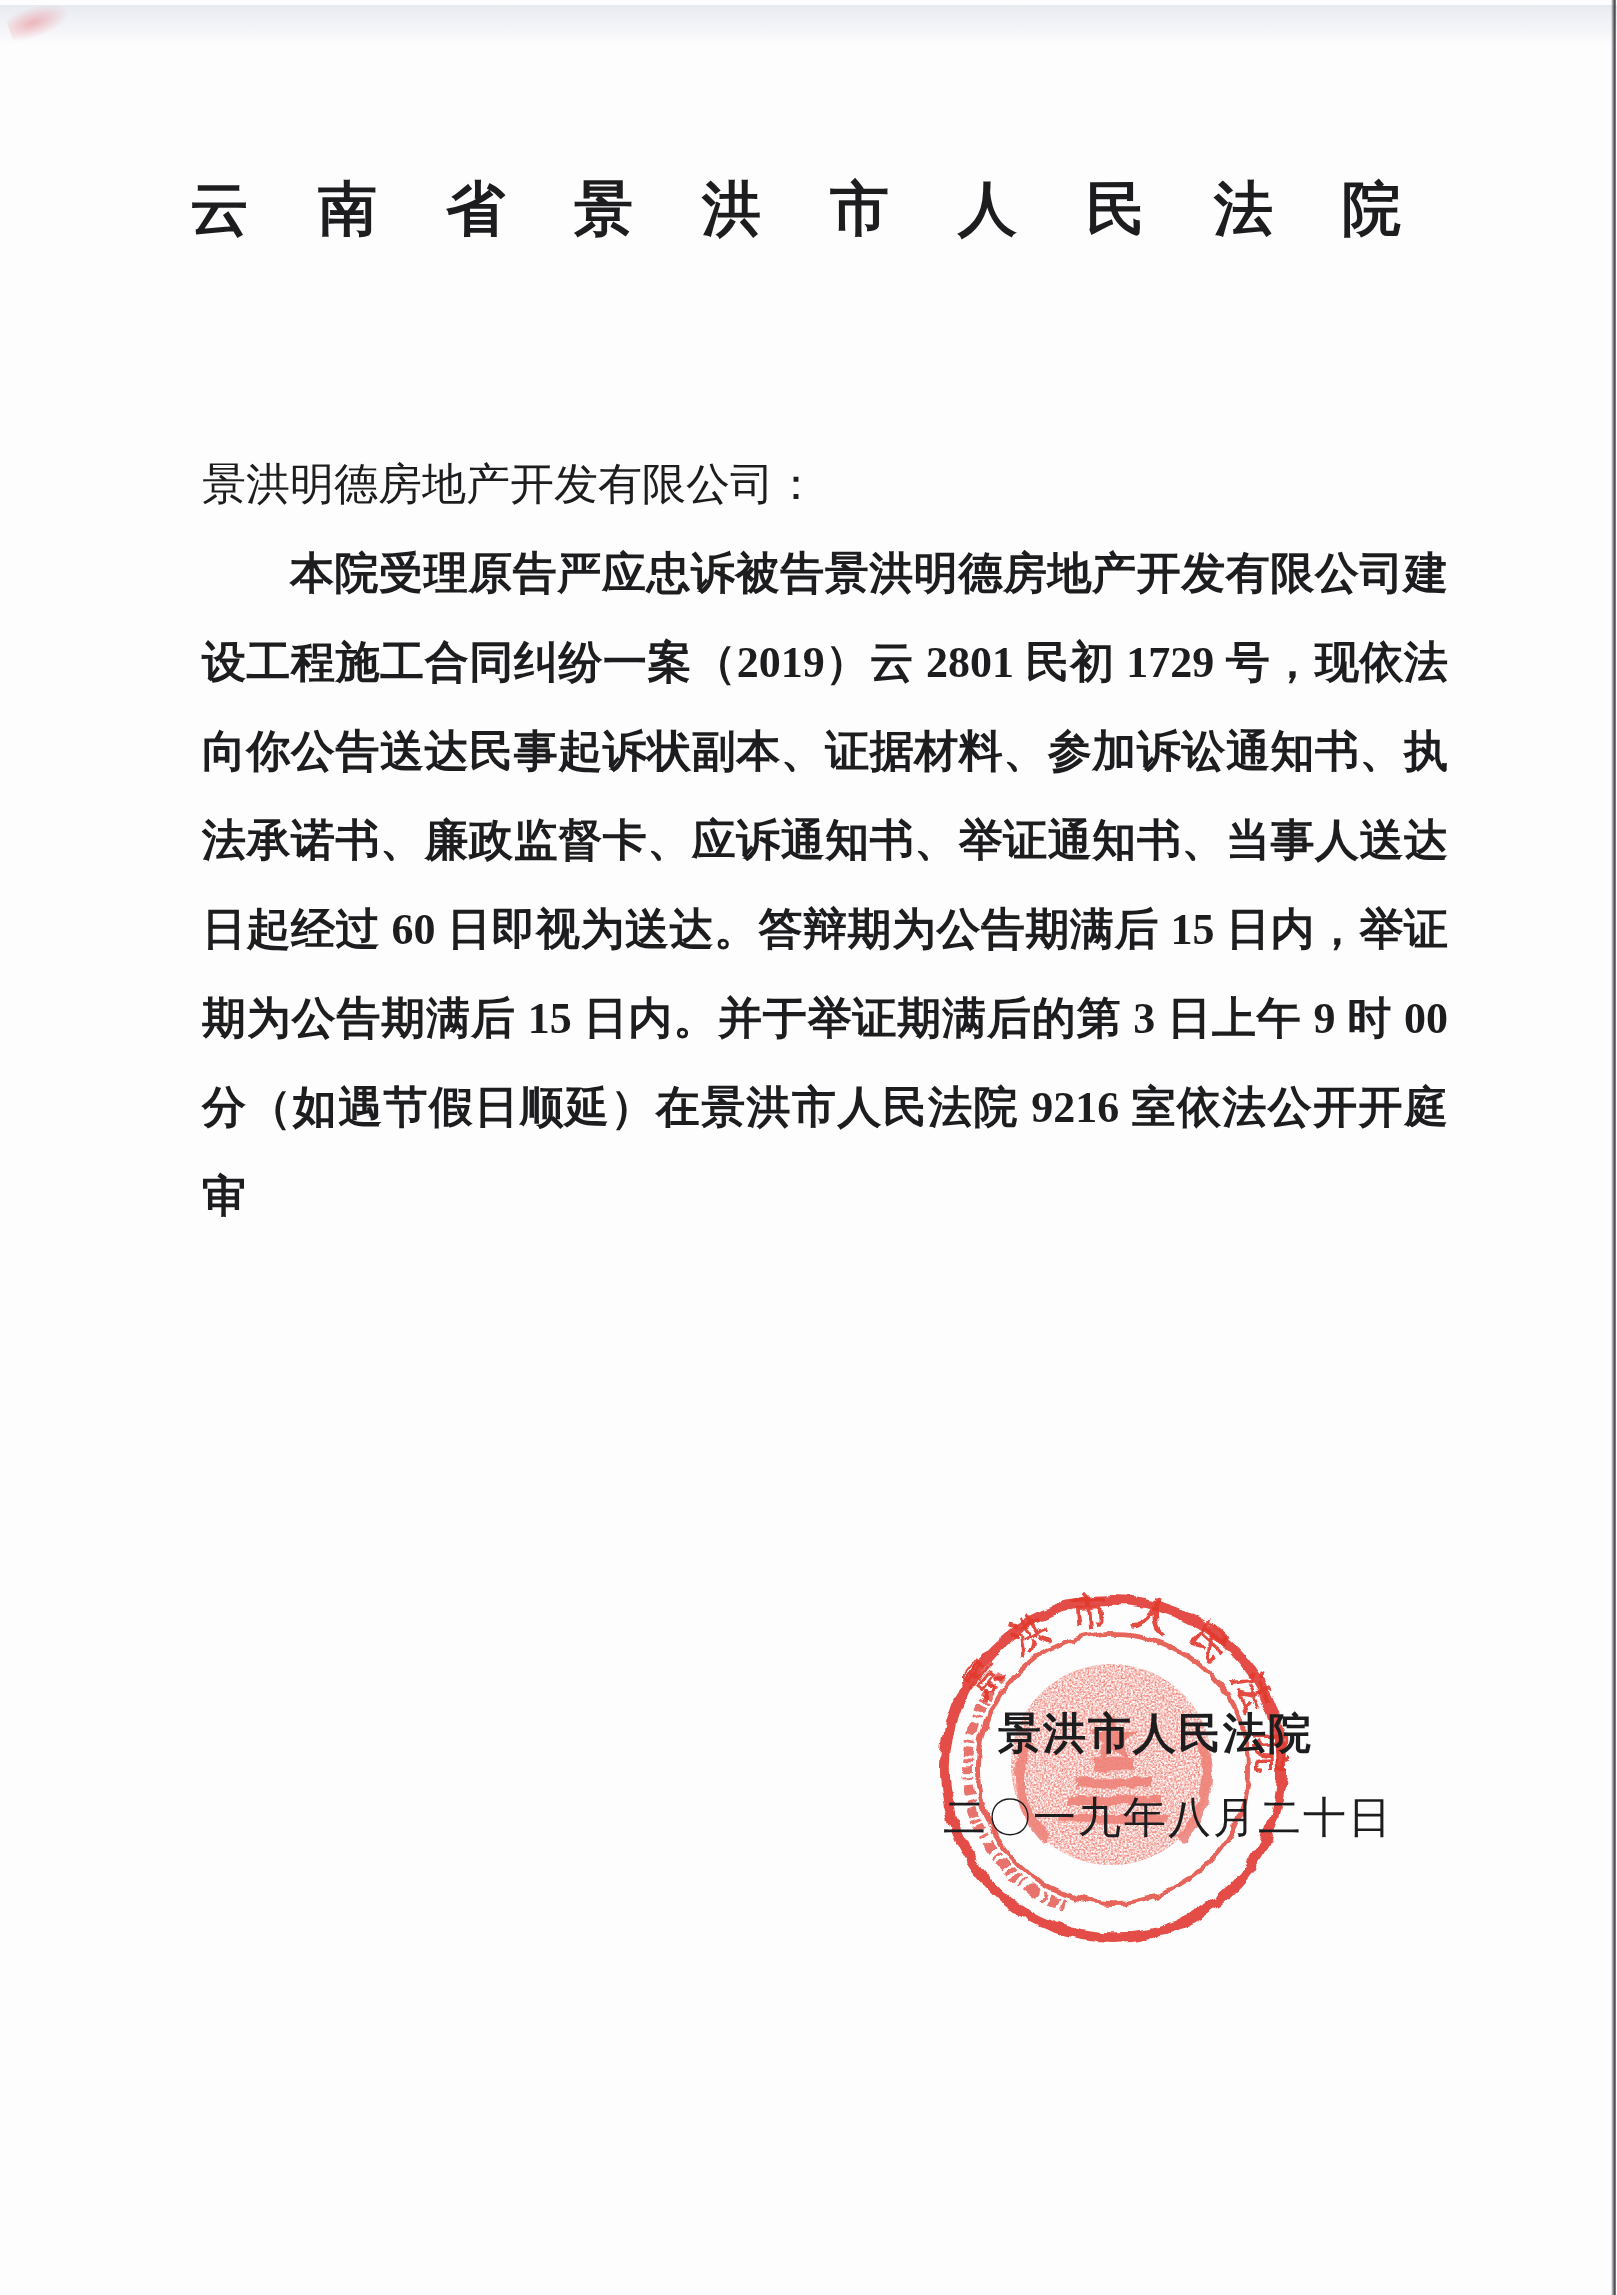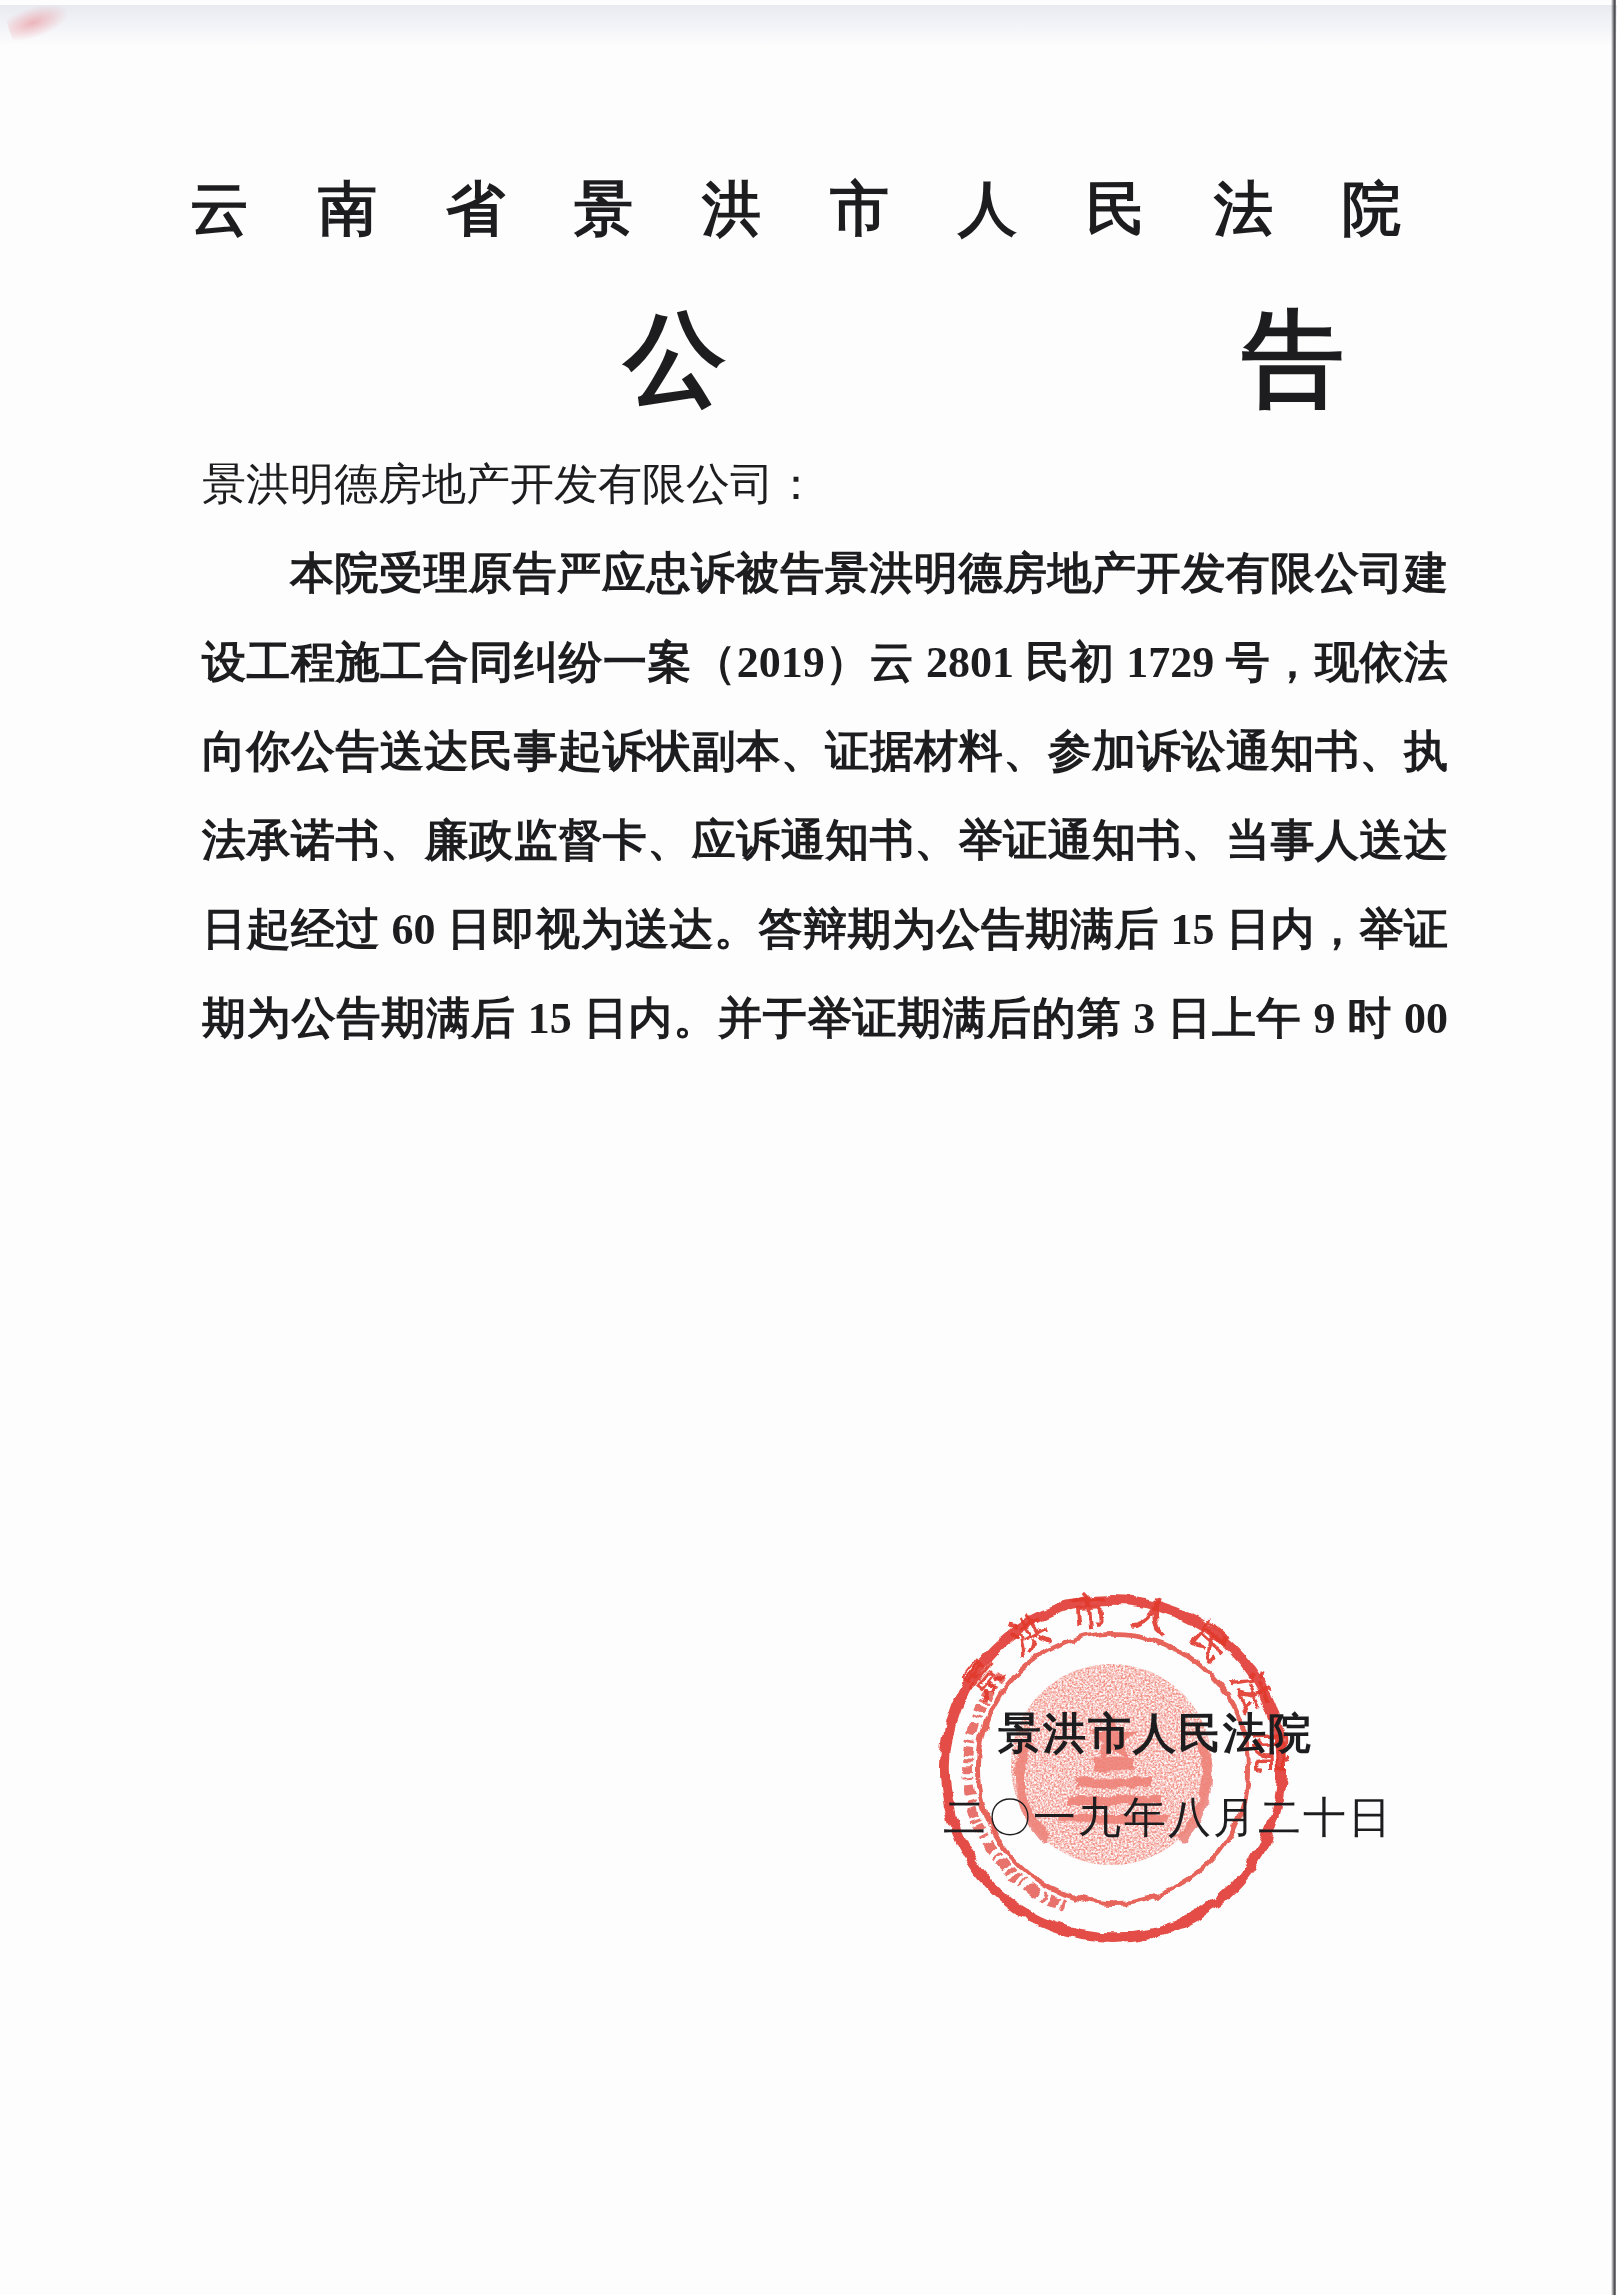--- a/index.html
+++ b/index.html
@@ -42,30 +42,30 @@
 <body>
 
 <div class="page">
 
   <div class="top-strip"></div>
   <div class="top-noise"></div>
   <div class="corner-smudge"></div>
   <div class="right-edge"></div>
 
   <h1 class="court-name">云南省景洪市人民法院</h1>
-  <h2 class="doc-type">公　告</h2>
 
   <div class="bodytext">
     <p class="bline">景洪明德房地产开发有限公司：</p>
     <p class="bline just ind">本院受理原告严应忠诉被告景洪明德房地产开发有限公司建</p>
     <p class="bline just">设工程施工合同纠纷一案（2019）云 2801 民初 1729 号，现依法</p>
     <p class="bline just">向你公告送达民事起诉状副本、证据材料、参加诉讼通知书、执</p>
     <p class="bline just">法承诺书、廉政监督卡、应诉通知书、举证通知书、当事人送达</p>
     <p class="bline just">日起经过 60 日即视为送达。答辩期为公告期满后 15 日内，举证</p>
     <p class="bline just">期为公告期满后 15 日内。并于举证期满后的第 3 日上午 9 时 00</p>
+    <p class="bline just">分（如遇节假日顺延）在景洪市人民法院 9216 室依法公开开庭审</p>
   </div>
 
   <div class="sig-court">景洪市人民法院</div>
   <div class="sig-date">二〇一九年八月二十日</div>
 
   <div class="seal">
     <svg viewBox="0 0 360 360">
       <defs>
         <filter id="rough" x="-15%" y="-15%" width="130%" height="130%">
           <feTurbulence type="turbulence" baseFrequency="0.035" numOctaves="2" seed="11" result="t"></feTurbulence>

